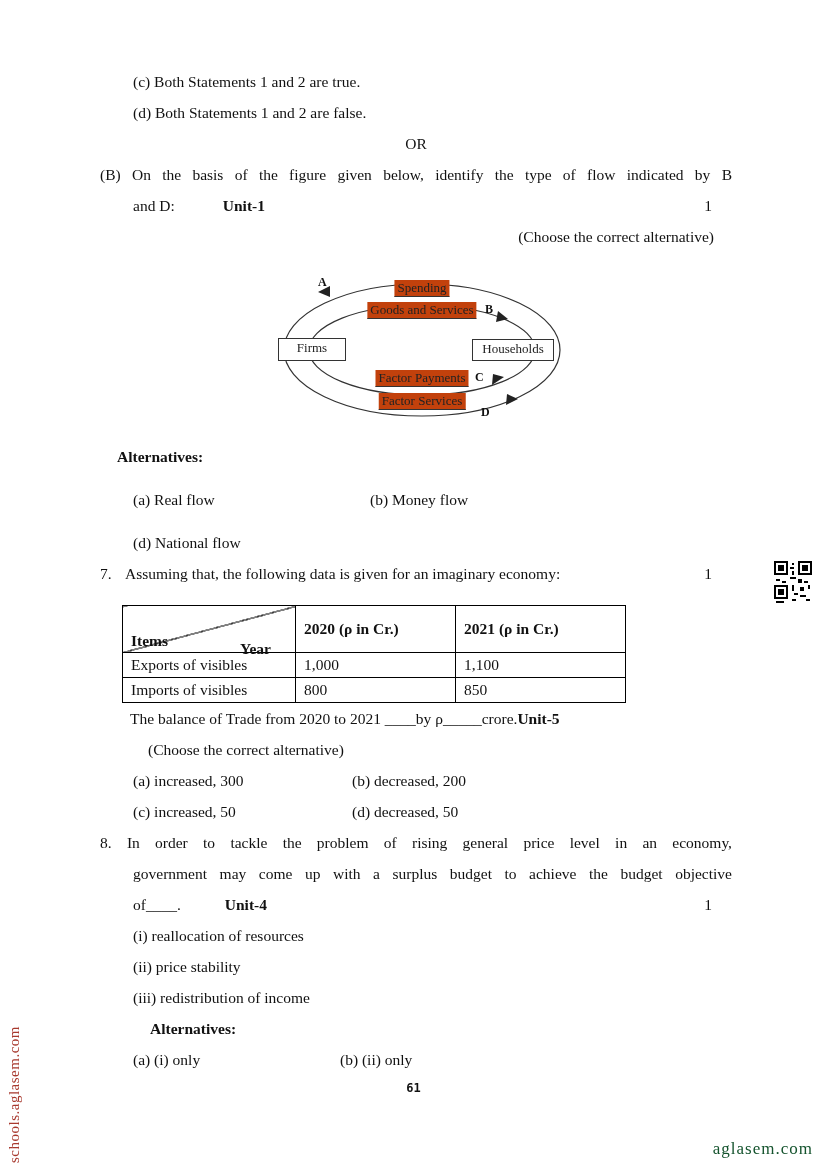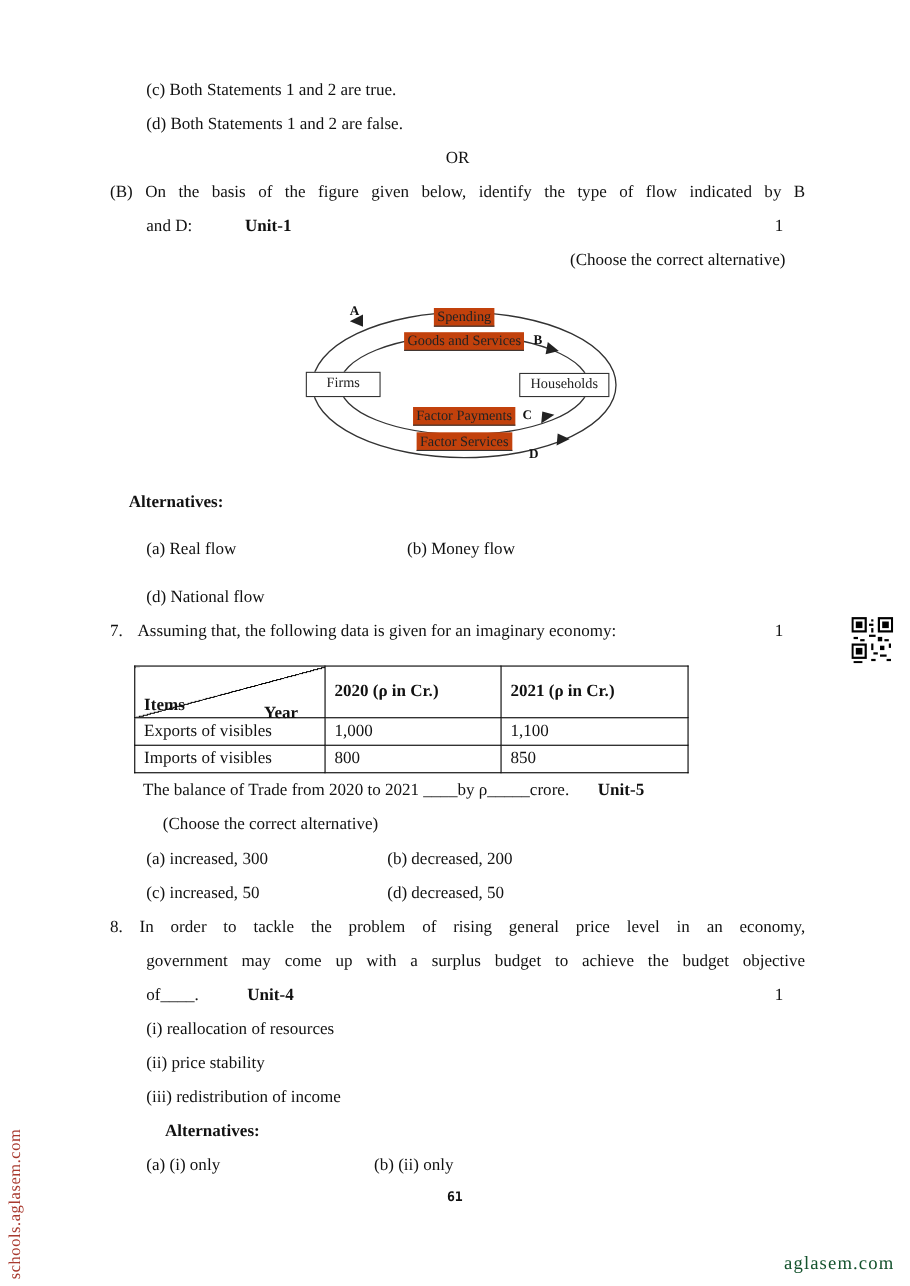--- a/index.html
+++ b/index.html
@@ -16,21 +16,21 @@
   .ind1{padding-left:33px;}
   .ind2{padding-left:48px;}
   .center{text-align:center;}
   .rightalign{text-align:right;padding-right:18px;}
   .jl{text-align:justify;text-align-last:justify;}
   .bold{font-weight:bold;margin-left:17px;}
   .marks{position:absolute;right:20px;top:0;}
   .unit{font-weight:bold;display:inline-block;}
   .u1{margin-left:48px;}
   .u4{margin-left:44px;}
-  .u5{margin-left:26px;}
+  .u5{}
   .qnum{display:inline-block;width:25px;}
   .grid2a{display:grid;grid-template-columns:237px 1fr;margin-top:12px;}
   .grid2b{display:grid;grid-template-columns:219px 1fr;}
   .grid2c{display:grid;grid-template-columns:207px 1fr;}
 
   
   .diagram{position:relative;width:300px;height:148px;margin:24px 0 17px 172px;}
   .diagram svg{position:absolute;left:0;top:0;}
   .dlabel{
     position:absolute;font-size:13px;line-height:16px;background:#c2410c;

